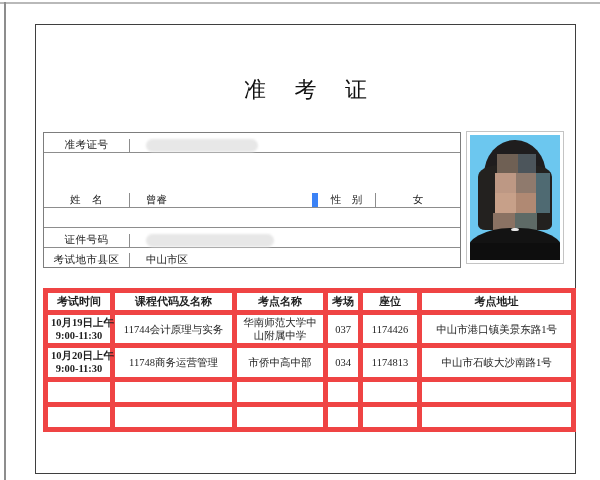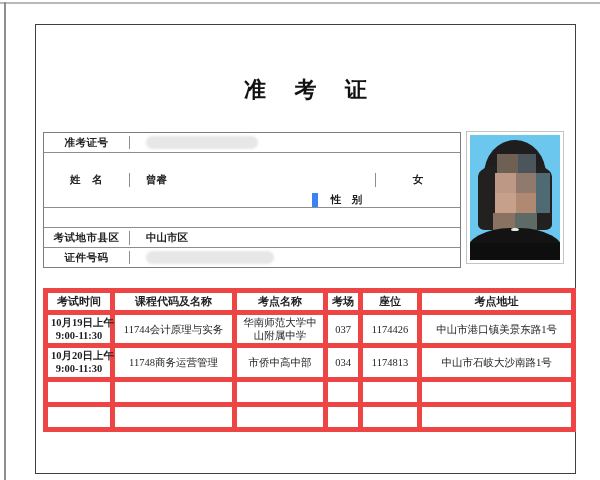--- a/index.html
+++ b/index.html
@@ -20,30 +20,30 @@
     position:absolute; left:35px; top:24px; width:541px; height:450px;
     border:1.5px solid #3f3f3f; background:#ffffff;
   }
 
   .title {
     position:absolute; left:0; top:20px; width:100%;
     text-align:center; font-size:17px; font-weight:bold; letter-spacing:1px; color:#111;
   }
   .subtitle {
     position:absolute; left:0; top:50px; width:100%;
-    text-align:center; font-size:22px; font-weight:bold; color:#111;
+    text-align:center; font-size:22px; font-weight:normal; color:#111;
     letter-spacing:1.3em; padding-left:1.3em;
   }
 
   
   .info-table {
     position:absolute; left:7px; top:107px; width:418px; height:136px;
     border:1px solid #7d7d7d; display:flex; flex-direction:column; background:#fff;
   }
-  .info-row { flex:1; display:flex; border-top:1px solid #8d8d8d; align-items:center;font-weight:bold; }
+  .info-row { flex:1; display:flex; border-top:1px solid #8d8d8d; align-items:flex-end; }
   .info-row:first-child { border-top:none; }
   .info-label {
     width:85px; display:flex; align-items:center; justify-content:center;
     font-size:10.5px; color:#222; letter-spacing:0.5px;
   }
   .info-value {
     flex:1; display:flex; align-items:center; padding-left:16px;
     font-size:10.5px; color:#222; border-left:1px solid #8d8d8d;
   }
   .info-label2 {
@@ -99,28 +99,28 @@
     </div>
     <div class="info-row">
       <div class="info-label">姓　名</div>
       <div class="info-value">曾睿</div>
       <div class="info-label2">性　别</div>
       <div class="info-value2">女</div>
     </div>
     <div class="info-row">
     </div>
     <div class="info-row">
-      <div class="info-label">考试地市县区</div>
-      <div class="info-value">中山市区</div>
-    </div>
-    <div class="info-row">
       <div class="info-label">证件号码</div>
       <div class="info-value">
         <span class="redact w2"></span>
       </div>
+    </div>
+    <div class="info-row">
+      <div class="info-label">考试地市县区</div>
+      <div class="info-value">中山市区</div>
     </div>
   </div>
 
   <div class="photo-box">
     <div class="photo" style="background:#6cc7ef;">
 
       <div class="blk" style="left:16%;top:4%;width:68%;height:40%;background:#1f1d1e;border-radius:50% 50% 12% 12%/70% 70% 8% 8%;"></div>
       <div class="blk" style="left:9%;top:24%;width:82%;height:52%;background:#23211f;border-radius:28% 28% 10% 10%/18% 18% 8% 8%;"></div>
 
       <div class="blk" style="left:30%;top:15%;width:23%;height:15%;background:#6f6054;"></div>

